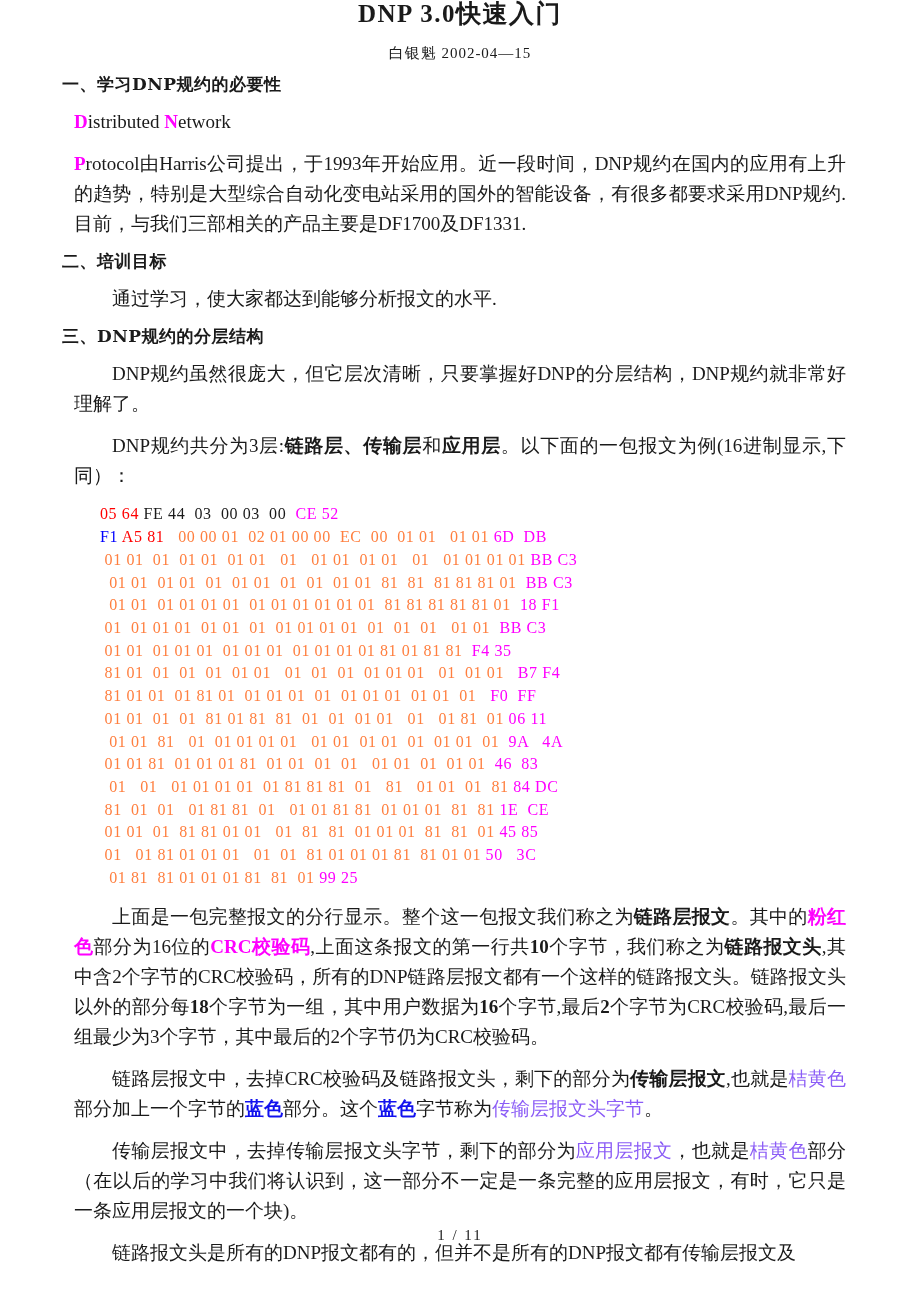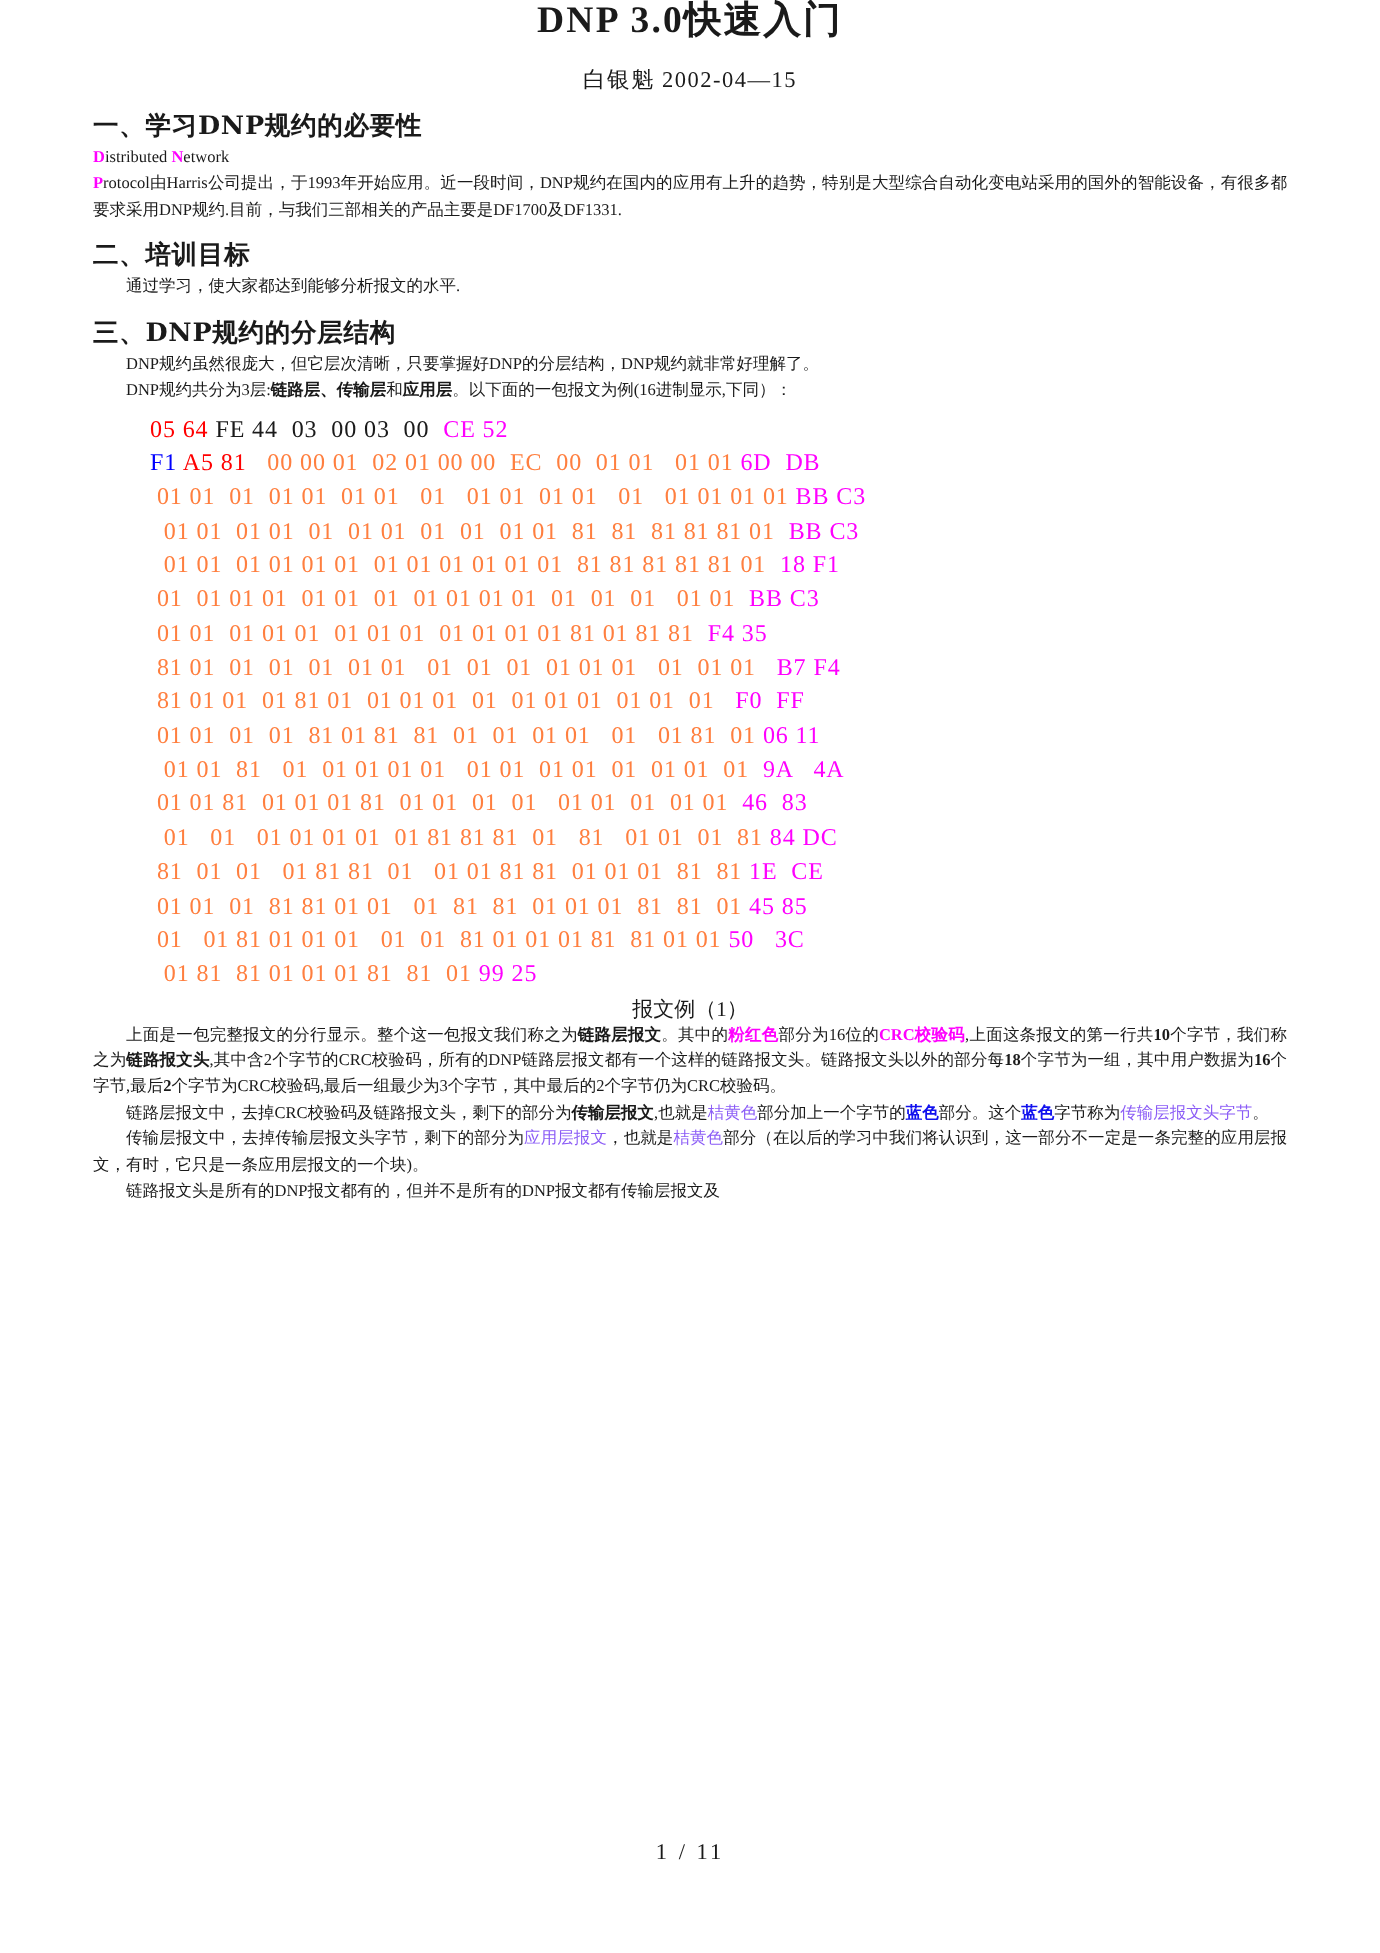--- a/index.html
+++ b/index.html
@@ -46,23 +46,23 @@
     font-size: 17px;
     font-weight: bold;
     font-family: "DejaVu Serif", "Liberation Serif", serif;
     letter-spacing: 0.5px;
     margin: 11px 0 2px 0;
     line-height: 1.25;
   }
 
   
   .para {
-    font-size: 11px;
+    font-size: 19px;
     line-height: 1.58;
-    margin: 0;
+    margin: 12px;
     text-align: justify;
     text-justify: inter-ideograph;
   }
   .para.indent { text-indent: 2em; }
 
   
   .hexblock {
     margin: 6px 0 0 0;
     padding-left: 38px;
   }
@@ -132,21 +132,20 @@
       <div class="hexline"><span class="c-orange"> 81 01 01  01 81 01  01 01 01  01  01 01 01  01 01  01  </span><span class="c-magenta"> F0  FF</span></div>
       <div class="hexline"><span class="c-orange"> 01 01  01  01  81 01 81  81  01  01  01 01   01   01 81  01 </span><span class="c-magenta">06 11</span></div>
       <div class="hexline"><span class="c-orange">  01 01  81   01  01 01 01 01   01 01  01 01  01  01 01  01  </span><span class="c-magenta">9A   4A</span></div>
       <div class="hexline"><span class="c-orange"> 01 01 81  01 01 01 81  01 01  01  01   01 01  01  01 01 </span><span class="c-magenta"> 46  83</span></div>
       <div class="hexline"><span class="c-orange">  01   01   01 01 01 01  01 81 81 81  01   81   01 01  01  81 </span><span class="c-magenta">84 DC</span></div>
       <div class="hexline"><span class="c-orange"> 81  01  01   01 81 81  01   01 01 81 81  01 01 01  81  81 </span><span class="c-magenta">1E  CE</span></div>
       <div class="hexline"><span class="c-orange"> 01 01  01  81 81 01 01   01  81  81  01 01 01  81  81  01 </span><span class="c-magenta">45 85</span></div>
       <div class="hexline"><span class="c-orange"> 01   01 81 01 01 01   01  01  81 01 01 01 81  81 01 01 </span><span class="c-magenta">50   3C</span></div>
       <div class="hexline"><span class="c-orange">  01 81  81 01 01 01 81  81  01 </span><span class="c-magenta">99 25</span></div>
     </div>
-  <p class="hex-caption">报文例（1）</p>
 
   <div id="explanations-root">
       <p class="para indent"><span>上面是一包完整报文的分行显示。整个这一包报文我们称之为</span><span class="t-bold">链路层报文</span><span>。其中的</span><span class="t-magenta">粉红色</span><span>部分为16位的</span><span class="t-magenta">CRC校验码</span><span>,上面这条报文的第一行共</span><span class="t-bold">10</span><span>个字节，我们称之为</span><span class="t-bold">链路报文头</span><span>,其中含2个字节的CRC校验码，所有的DNP链路层报文都有一个这样的链路报文头。链路报文头以外的部分每</span><span class="t-bold">18</span><span>个字节为一组，其中用户数据为</span><span class="t-bold">16</span><span>个字节,最后</span><span class="t-bold">2</span><span>个字节为CRC校验码,最后一组最少为3个字节，其中最后的2个字节仍为CRC校验码。</span></p>
       <p class="para indent"><span>链路层报文中，去掉CRC校验码及链路报文头，剩下的部分为</span><span class="t-bold">传输层报文</span><span>,也就是</span><span class="t-orange">桔黄色</span><span>部分加上一个字节的</span><span class="t-blue">蓝色</span><span>部分。这个</span><span class="t-blue">蓝色</span><span>字节称为</span><span class="t-orange">传输层报文头字节</span><span>。</span></p>
       <p class="para indent"><span>传输层报文中，去掉传输层报文头字节，剩下的部分为</span><span class="t-orange">应用层报文</span><span>，也就是</span><span class="t-orange">桔黄色</span><span>部分（在以后的学习中我们将认识到，这一部分不一定是一条完整的应用层报文，有时，它只是一条应用层报文的一个块)。</span></p>
       <p class="para indent"><span>链路报文头是所有的DNP报文都有的，但并不是所有的DNP报文都有传输层报文及</span></p>
     </div>
 
   <div class="footer">1 / 11</div>
 

